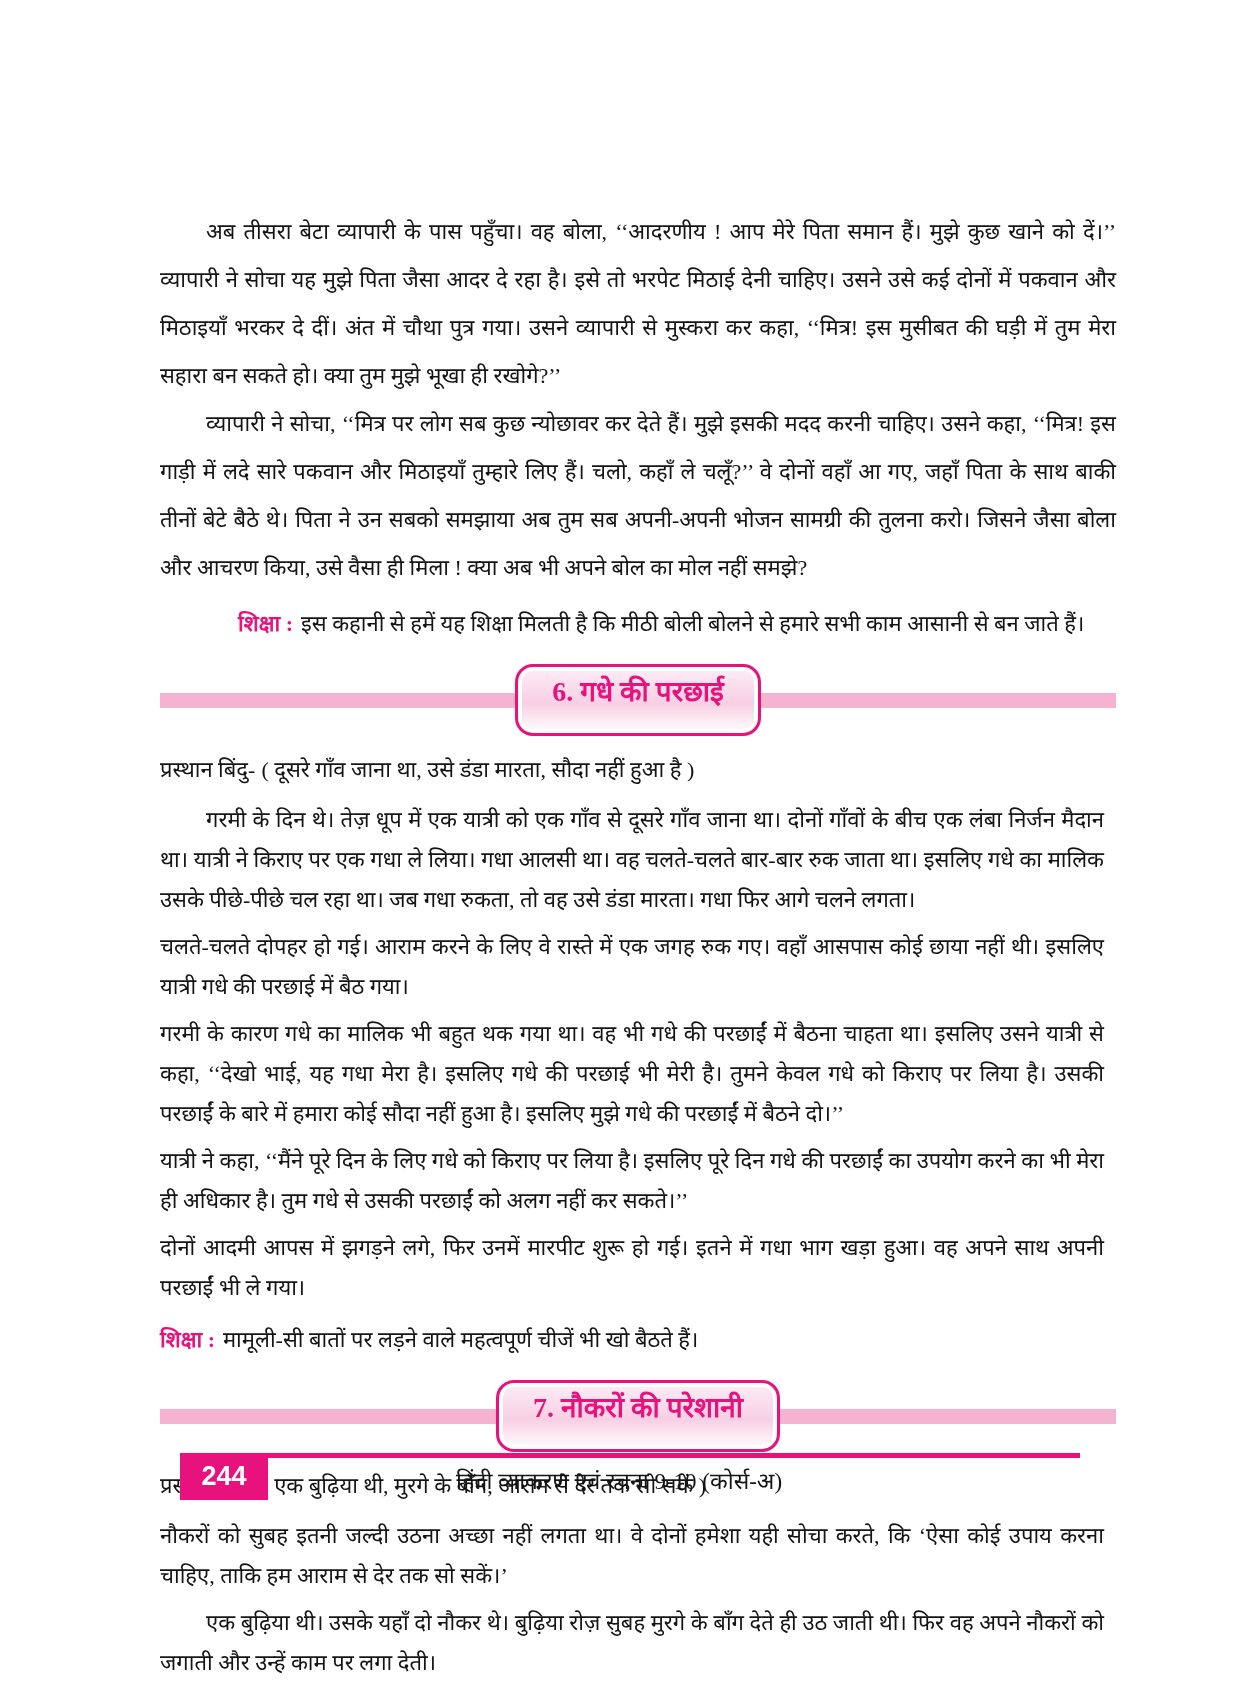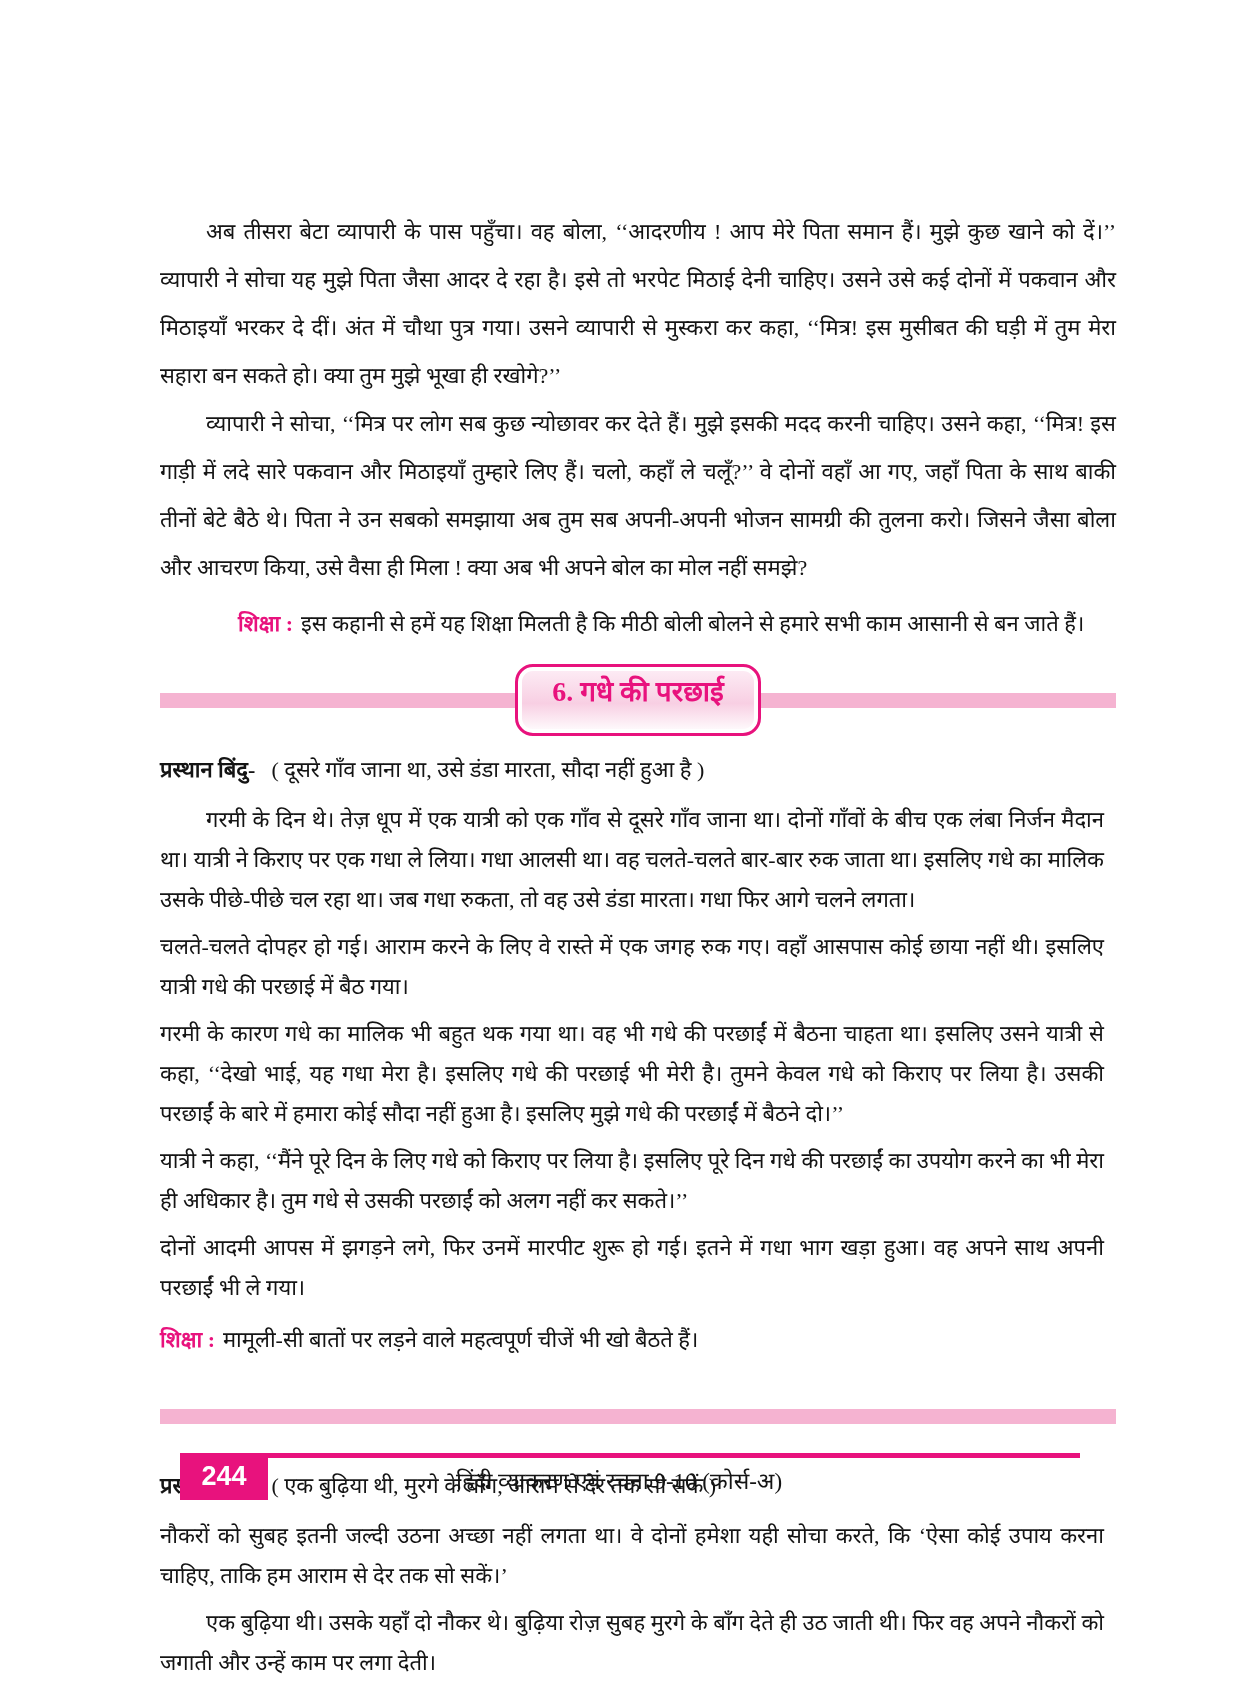--- a/index.html
+++ b/index.html
@@ -36,21 +36,21 @@
 
   .moral-line { margin: 10px 0 0 0; line-height: 44px; font-family: Liberation Serif, serif; }
   .moral-line.inset { padding-left: 78px; }
   .moral-label {
     color: #e8127d;
     font-weight: bold;
     margin-right: 8px;
   }
 
   .prasthan { margin: 14px 0 10px 0; line-height: 40px; }
-  .prasthan-label { font-weight: bold; margin-right: 16px; }
+  .prasthan-label { font-weight: normal; margin-right: 6px; }
 
   
   .banner-row {
     position: relative;
     height: 72px;
     margin: 18px 0 8px 0;
     text-align: center;
   }
   .banner-bar {
     position: absolute;
@@ -128,20 +128,21 @@
       <p class="para-tight">गरमी के कारण गधे का मालिक भी बहुत थक गया था। वह भी गधे की परछाईं में बैठना चाहता था। इसलिए उसने यात्री से कहा, ‘‘देखो भाई, यह गधा मेरा है। इसलिए गधे की परछाई भी मेरी है। तुमने केवल गधे को किराए पर लिया है। उसकी परछाईं के बारे में हमारा कोई सौदा नहीं हुआ है। इसलिए मुझे गधे की परछाईं में बैठने दो।’’</p>
       <p class="para-tight">यात्री ने कहा, ‘‘मैंने पूरे दिन के लिए गधे को किराए पर लिया है। इसलिए पूरे दिन गधे की परछाईं का उपयोग करने का भी मेरा ही अधिकार है। तुम गधे से उसकी परछाईं को अलग नहीं कर सकते।’’</p>
       <p class="para-tight">दोनों आदमी आपस में झगड़ने लगे, फिर उनमें मारपीट शुरू हो गई। इतने में गधा भाग खड़ा हुआ। वह अपने साथ अपनी परछाईं भी ले गया।</p>
       <p class="moral-line">
         <span class="moral-label">शिक्षा :</span><span>मामूली-सी बातों पर लड़ने वाले महत्वपूर्ण चीजें भी खो बैठते हैं।</span>
       </p>
     </section>
 
     <div class="banner-row">
       <div class="banner-bar"></div>
+      <div class="banner-box">7. नौकरों की परेशानी</div>
     </div>
 
     <section>
       <p class="prasthan">
         <span class="prasthan-label">प्रस्थान बिंदु-</span><span>( एक बुढ़िया थी, मुरगे के बाँग, आराम से देर तक सो सकें )</span>
       </p>
       <p class="para-tight">नौकरों को सुबह इतनी जल्दी उठना अच्छा नहीं लगता था। वे दोनों हमेशा यही सोचा करते, कि ‘ऐसा कोई उपाय करना चाहिए, ताकि हम आराम से देर तक सो सकें।’</p>
       <p class="para-tight indent">एक बुढ़िया थी। उसके यहाँ दो नौकर थे। बुढ़िया रोज़ सुबह मुरगे के बाँग देते ही उठ जाती थी। फिर वह अपने नौकरों को जगाती और उन्हें काम पर लगा देती।</p>
     </section>
   </div>

